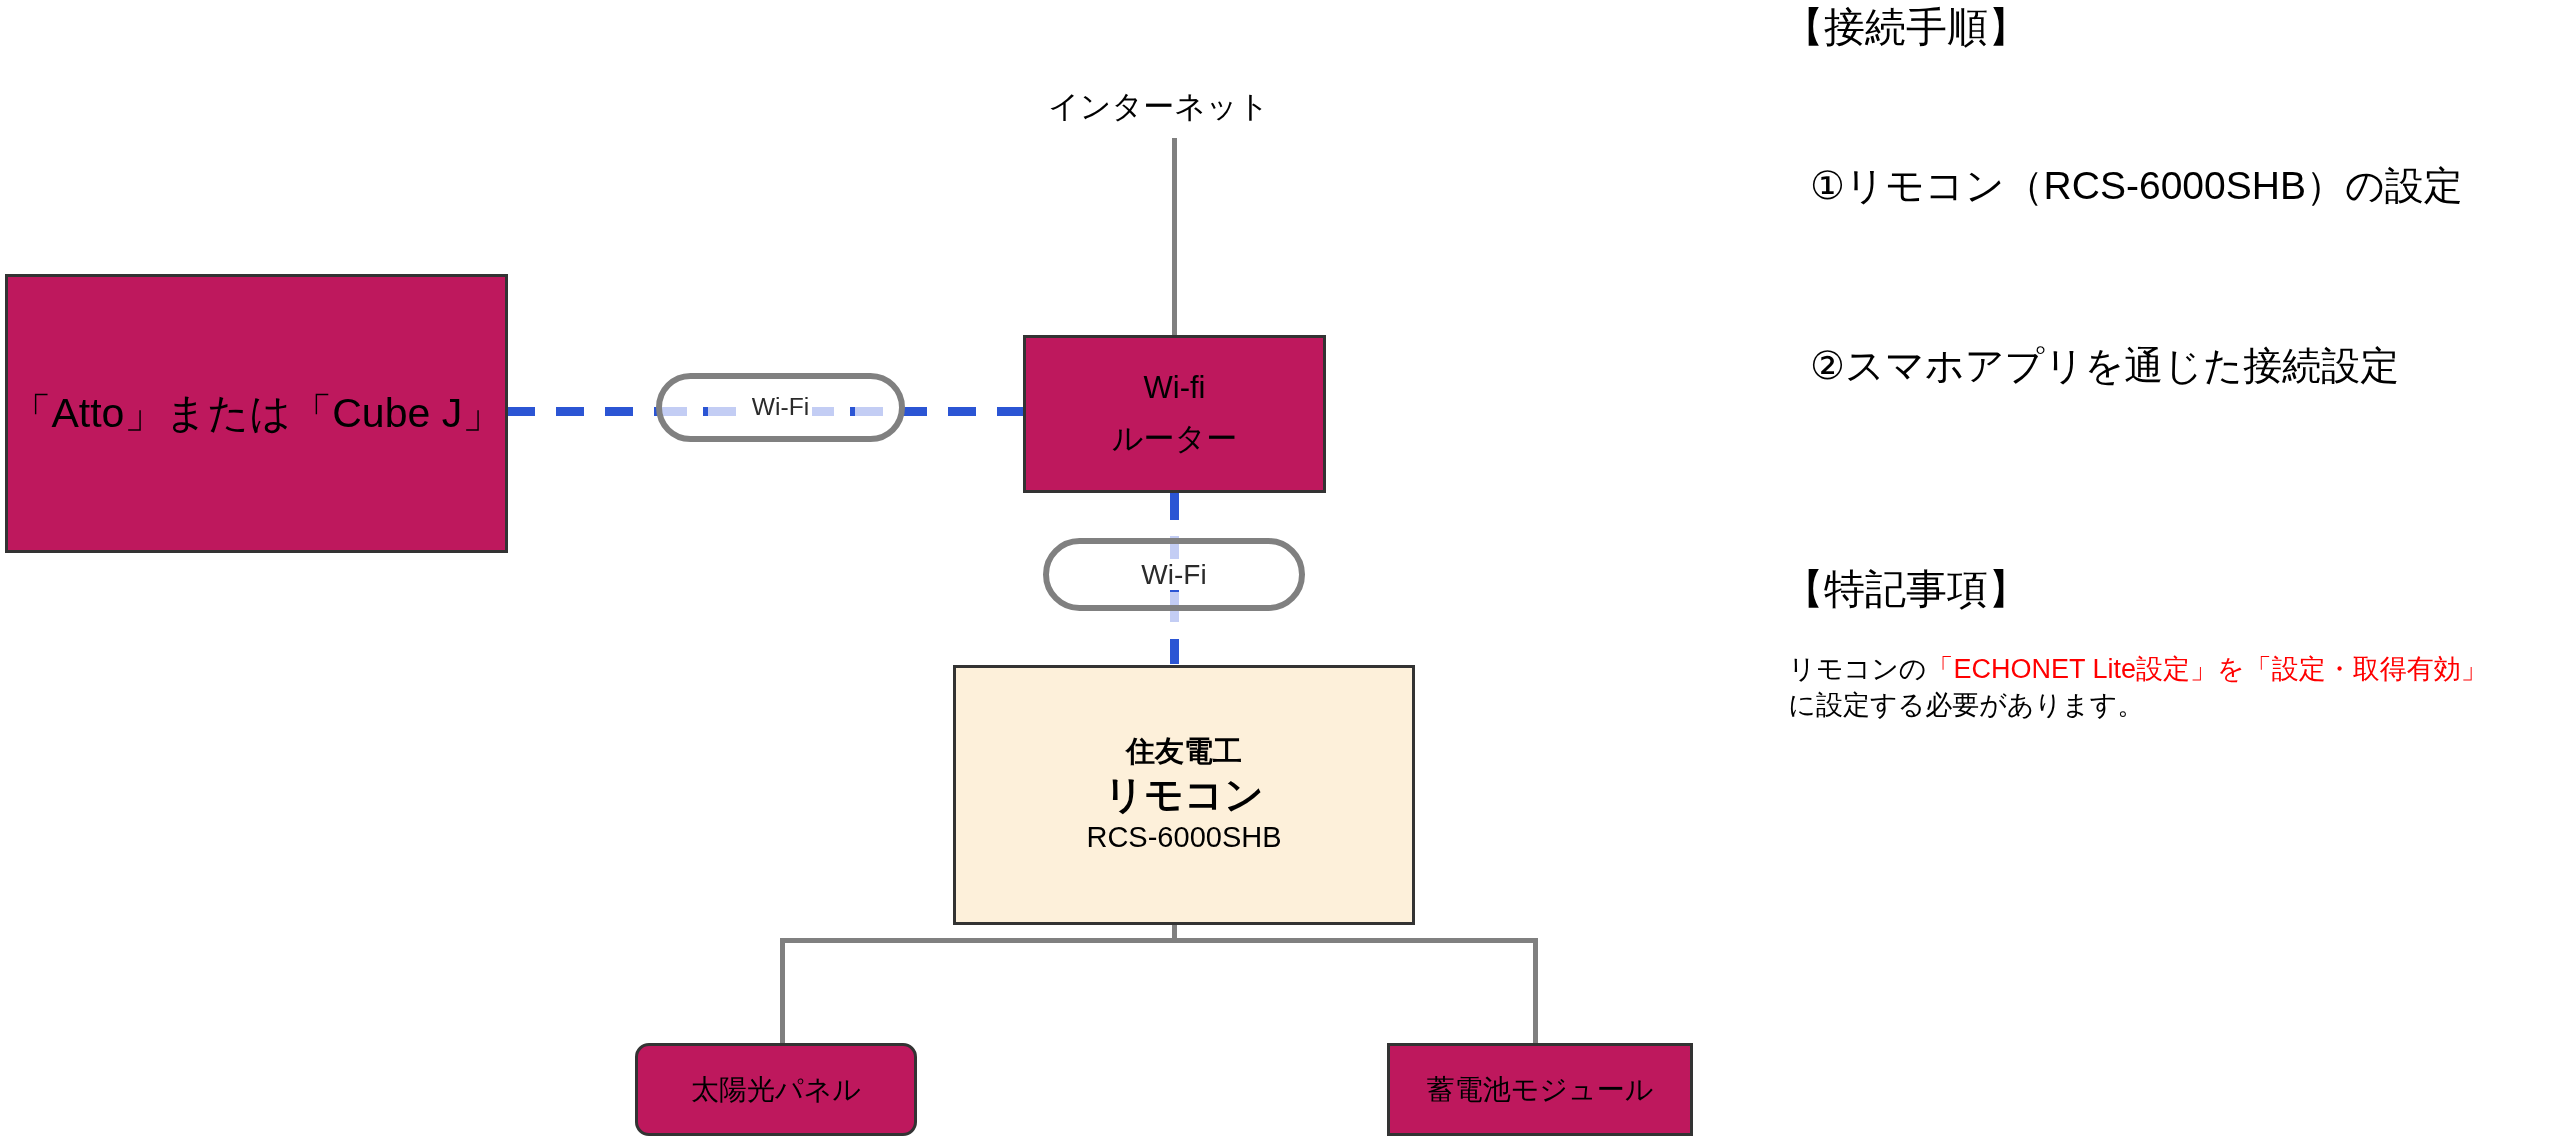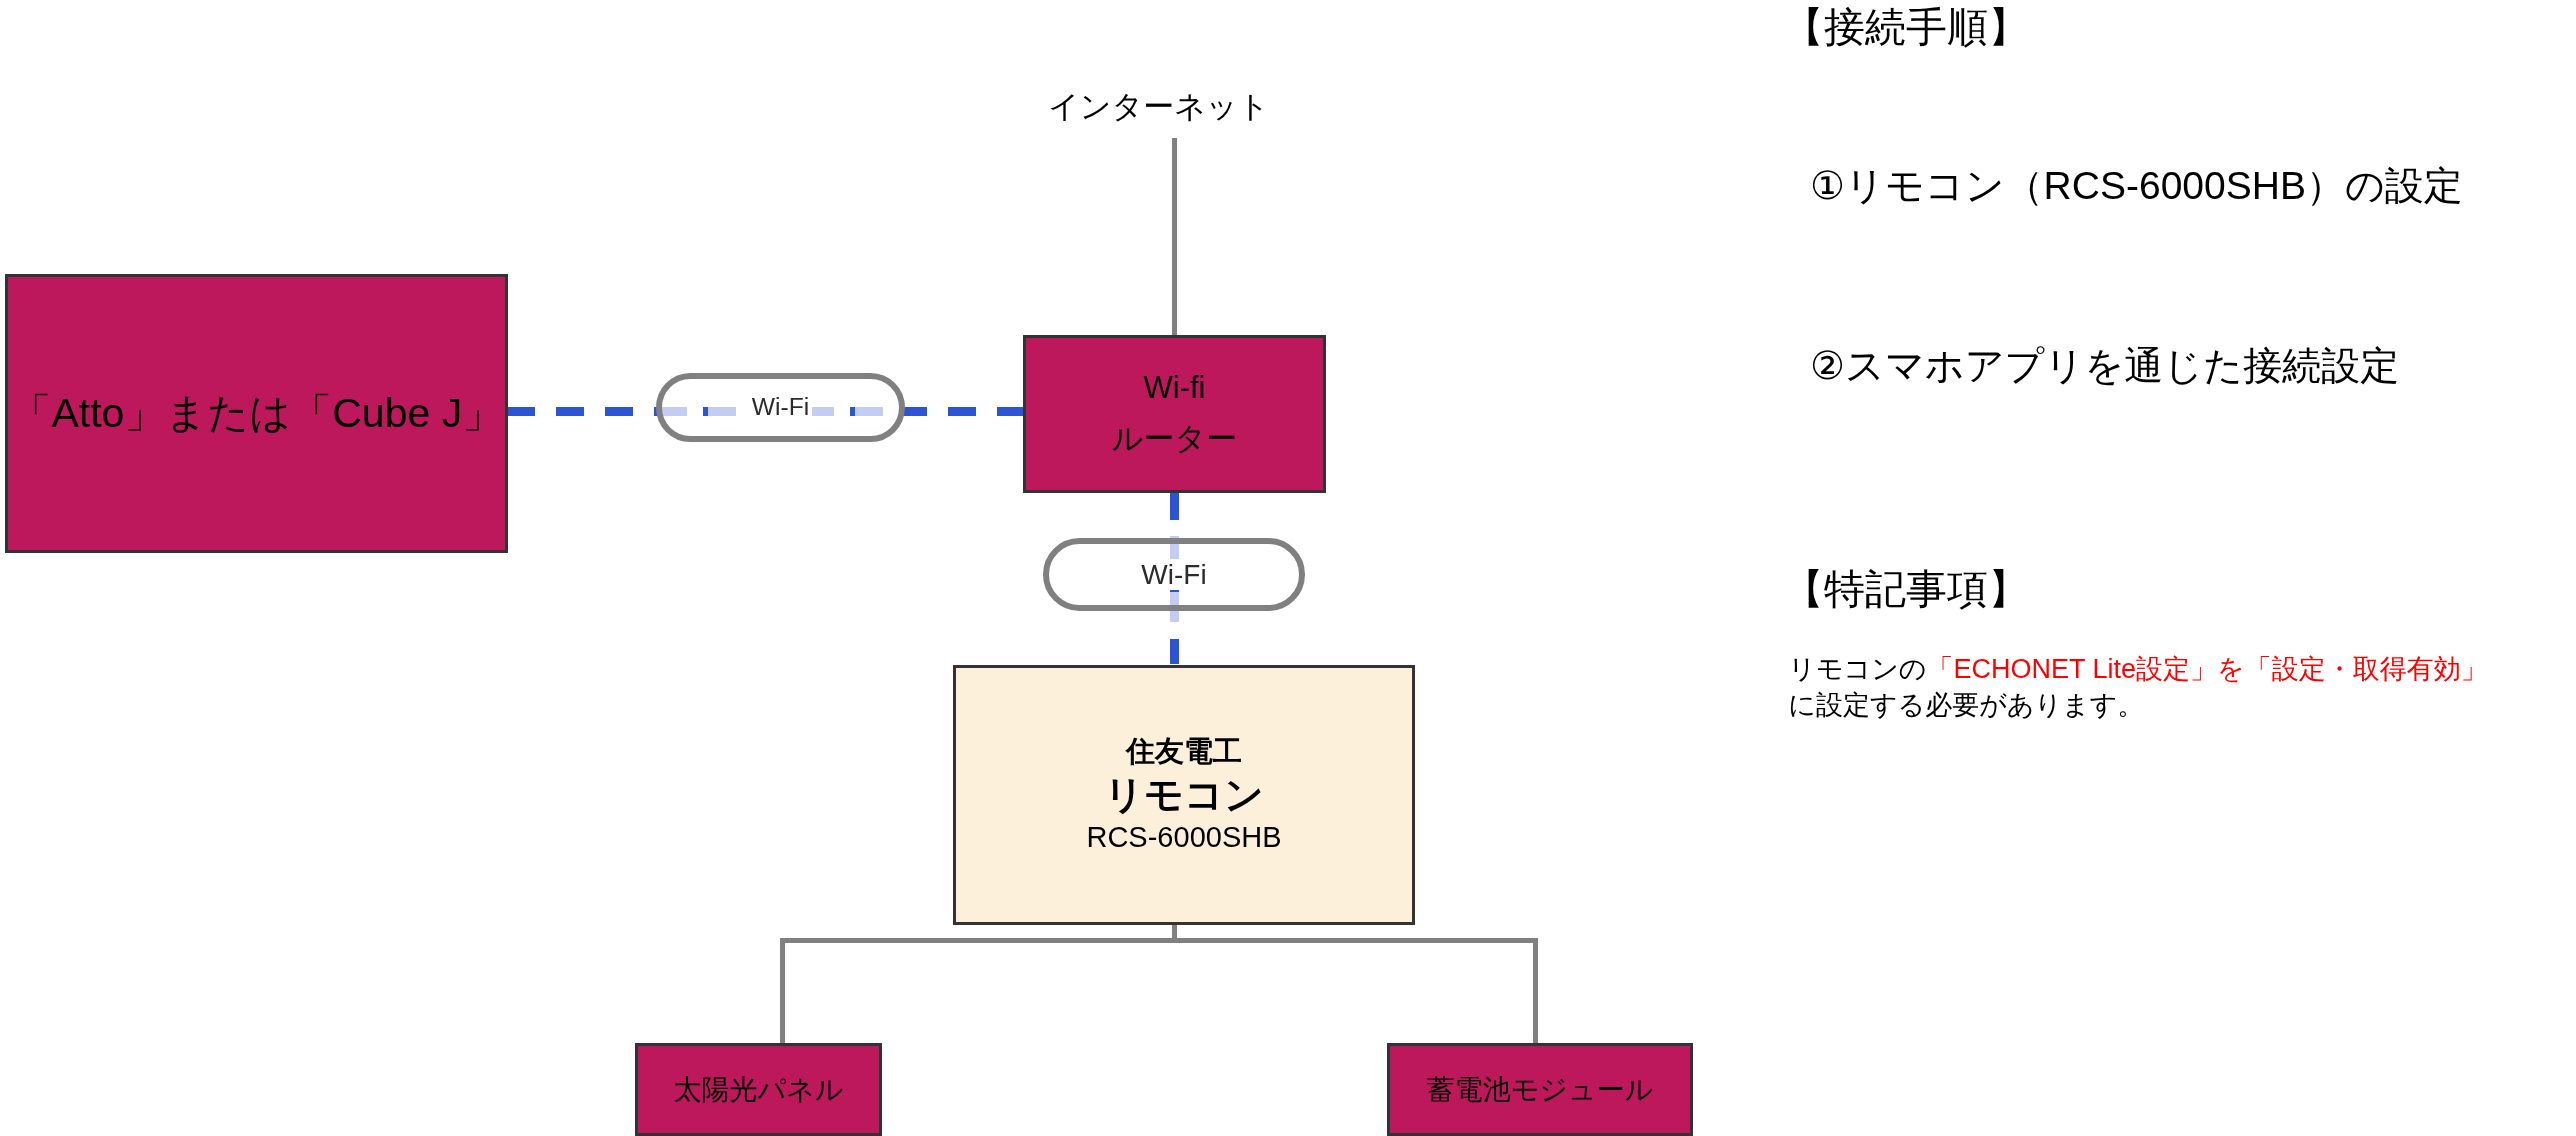--- a/index.html
+++ b/index.html
@@ -184,21 +184,21 @@
     <span style="font-size:29px; font-weight:bold; line-height:1.3;">住友電工</span>
     <span style="font-size:39px; font-weight:bold; line-height:1.25;">リモコン</span>
     <span style="font-size:29px; line-height:1.3;">RCS-6000SHB</span>
   </div>
 
   <div class="line-v-gray" style="left:1172px; top:870px; height:73px;"></div>
   <div class="line-h-gray" style="left:780px; top:938px; width:758px;"></div>
   <div class="line-v-gray" style="left:780px; top:938px; height:108px;"></div>
   <div class="line-v-gray" style="left:1533px; top:938px; height:108px;"></div>
 
-  <div class="node-box" style="left:635px; top:1043px; width:247px; height:93px;">
+  <div class="node-box" style="left:635px; top:1043px; width:282px; height:93px;border-radius:14px;">
     <span style="font-size:28px;">太陽光パネル</span>
   </div>
 
   <div class="node-box" style="left:1387px; top:1043px; width:306px; height:93px;">
     <span style="font-size:28px;">蓄電池モジュール</span>
   </div>
 
 </div>
 
 <div id="info-panel">

